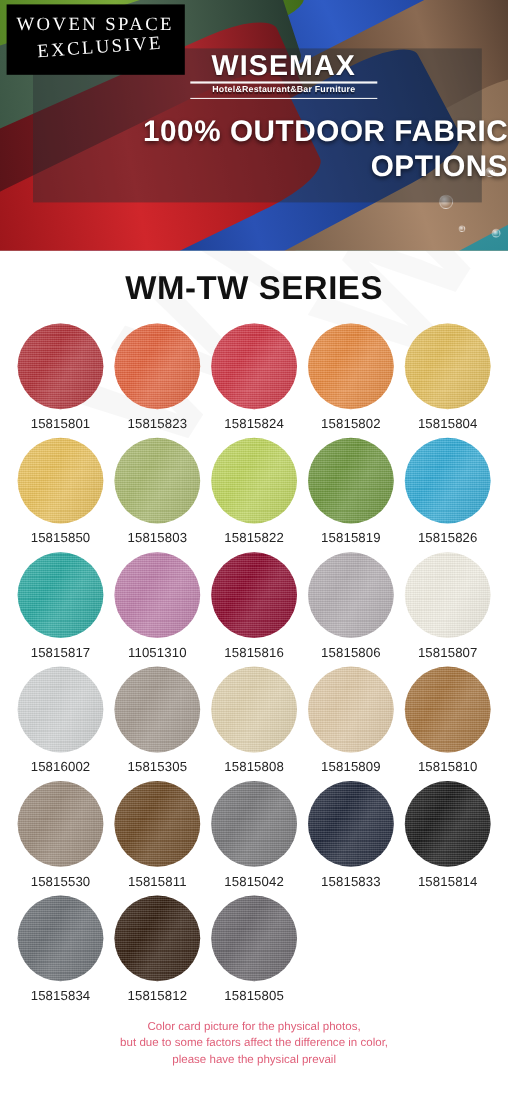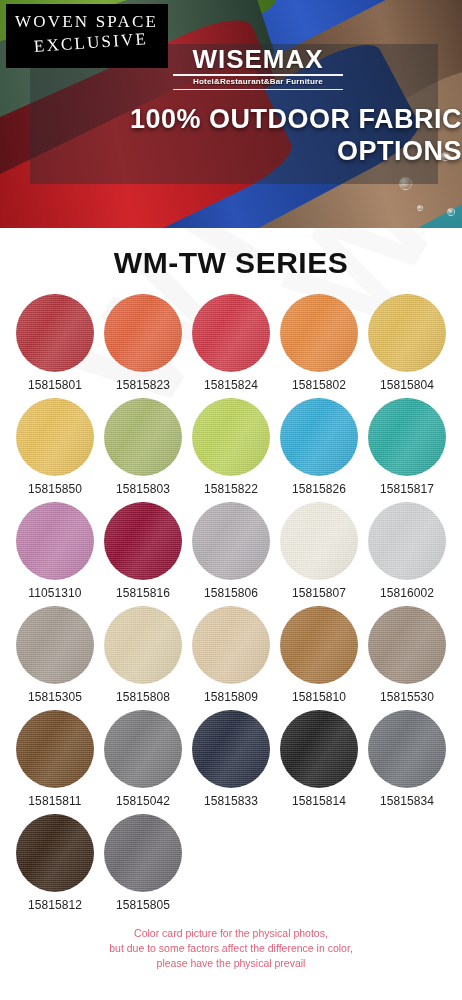--- a/index.html
+++ b/index.html
@@ -301,20 +301,24 @@
         </div>
         <div class="cell">
           <div class="swatch" style="background: rgb(168, 184, 112);"></div>
           <div class="code">15815803</div>
         </div>
         <div class="cell">
           <div class="swatch" style="background: rgb(189, 212, 94);"></div>
           <div class="code">15815822</div>
         </div>
         <div class="cell">
+          <div class="swatch" style="background: rgb(111, 150, 64);"></div>
+          <div class="code">15815819</div>
+        </div>
+        <div class="cell">
           <div class="swatch" style="background: rgb(52, 170, 212);"></div>
           <div class="code">15815826</div>
         </div>
         <div class="cell">
           <div class="swatch" style="background: rgb(43, 168, 160);"></div>
           <div class="code">15815817</div>
         </div>
         <div class="cell">
           <div class="swatch" style="background: rgb(189, 127, 170);"></div>
           <div class="code">11051310</div>

